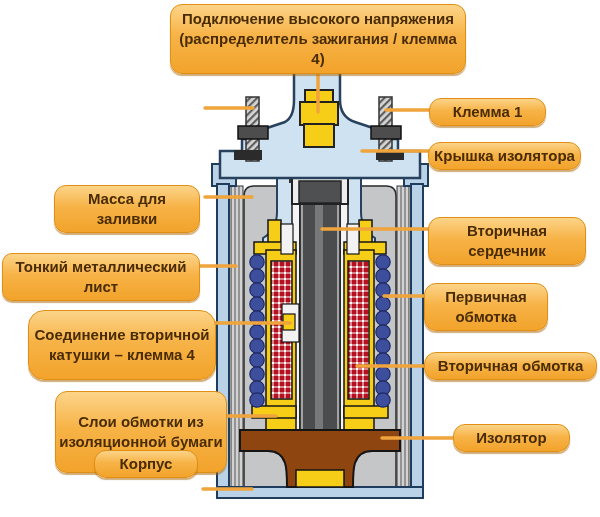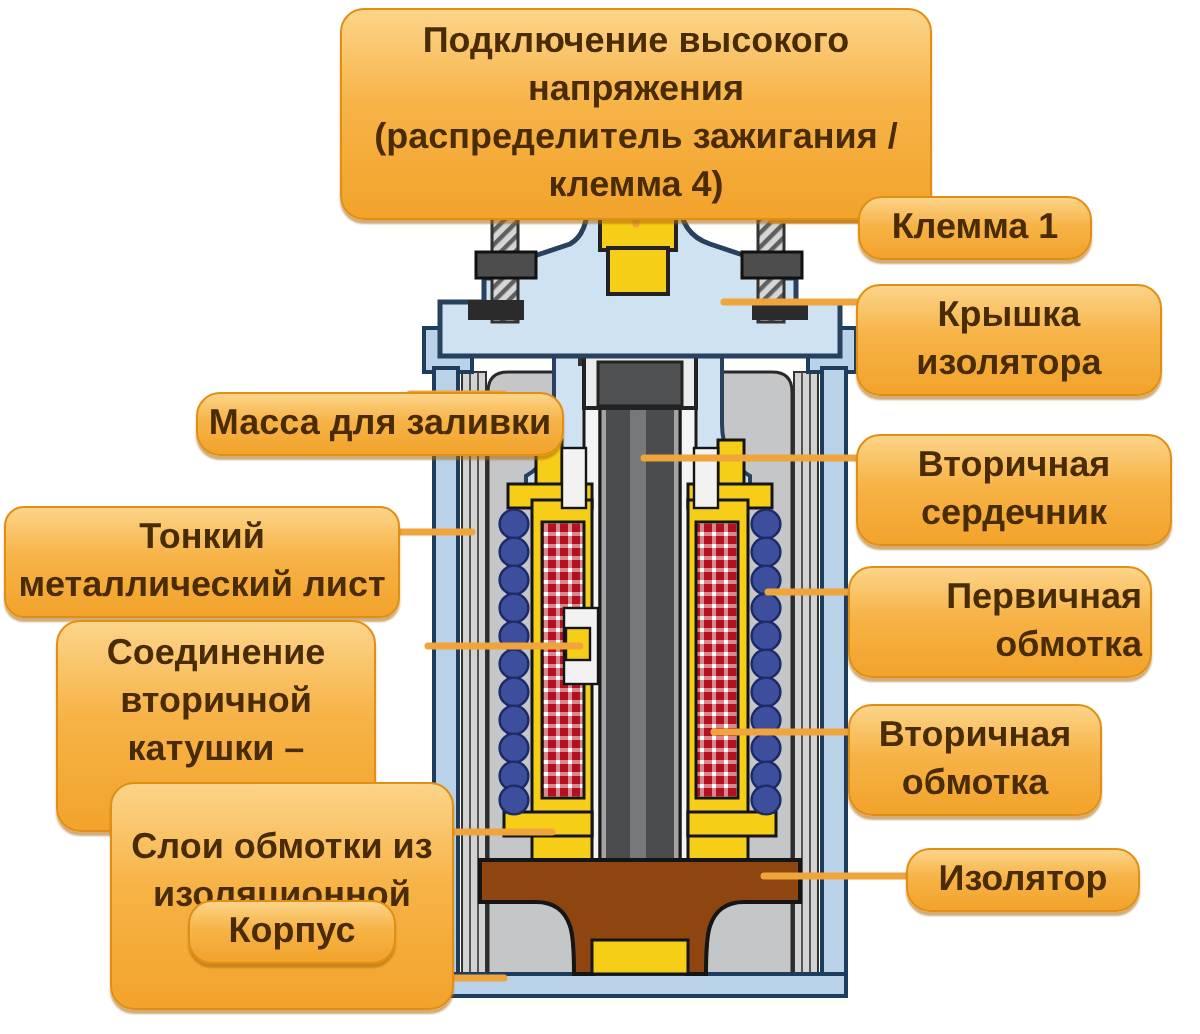--- a/index.html
+++ b/index.html
@@ -4,35 +4,35 @@
 <style>
   html,body{margin:0;padding:0;background:#fff;}
   #stage{position:relative;width:600px;height:517px;background:#ffffff;overflow:hidden;
          font-family:"Liberation Sans",sans-serif;}
   #coil-svg{position:absolute;left:0;top:0;}
   .pill{
     position:absolute;box-sizing:border-box;
     background:linear-gradient(180deg,#fcd489 0%,#f7b347 45%,#f2a32b 100%);
     border:1px solid #e08f15;border-radius:12px;
     box-shadow:0 2px 1px rgba(171,104,10,.55);
-    color:#4a2c04;font-weight:bold;font-size:18px;line-height:1.33;
+    color:#4a2c04;font-weight:bold;font-size:15px;line-height:1.33;
     text-align:center;white-space:pre-line;padding:3px 4px;
   }
   .p-hv        {left:170px;top:4px;  width:296px;padding:4px 2px;}
   .p-k15      {left:92px; top:96px; width:115px;}
-  .p-massa    {left:54px; top:196px;width:184px;margin-left:44px;}
+  .p-massa    {left:54px; top:185px;width:146px;}
   .p-metal    {left:2px;  top:253px;width:198px;border-radius:10px;}
-  .p-soed     {left:28px; top:310px;width:160px;padding:4px 2px;}
+  .p-soed     {left:28px; top:310px;width:188px;padding:14px 2px;border-radius:16px;}
   .p-sloi     {left:55px; top:391px;width:172px;padding:20px 2px;}
   .p-korpus   {left:94px; top:450px;width:104px;}
   .p-k1       {left:429px;top:98px; width:117px;}
   .p-kryshka  {left:428px;top:142px;width:153px;}
   .p-core     {left:428px;top:217px;width:158px;}
-  .p-perv     {left:424px;top:283px;width:152px;text-align:right;}
-  .p-vtor     {left:424px;top:352px;width:127px;}
+  .p-perv     {left:424px;top:283px;width:124px;}
+  .p-vtor     {left:424px;top:352px;width:173px;}
   .p-izol     {left:453px;top:424px;width:117px;}
 </style>
 </head>
 <body>
 
 <div id="stage">
 
   <svg id="coil-svg" width="600" height="517" viewBox="0 0 600 517">
     <defs>
       <pattern id="gingham" width="6" height="6" patternUnits="userSpaceOnUse">

